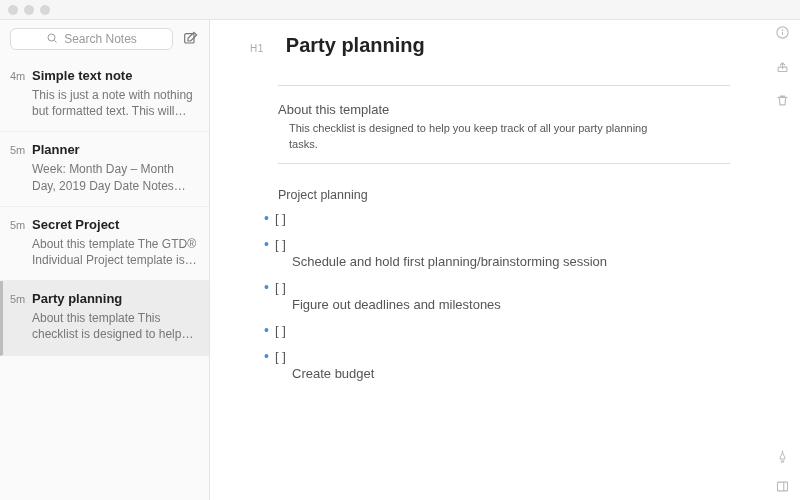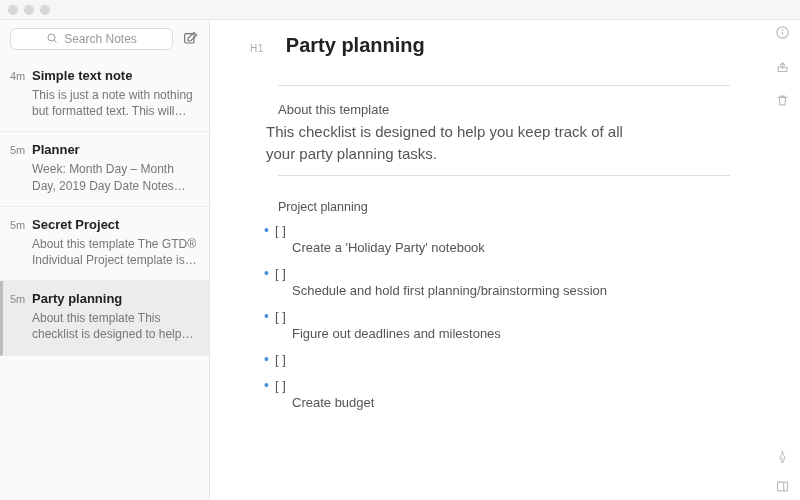--- a/index.html
+++ b/index.html
@@ -101,21 +101,21 @@
       position: relative;
       padding: 14px 70px 0 40px;
       overflow-y: auto;
     }
     .h1-row { display:flex; align-items:baseline; gap:22px; }
     .h1-tag { font-size:10px; color:#aaa; letter-spacing:0.5px; }
     .h1-title { font-size:20px; font-weight:600; color:#222; }
     .divider-top { margin-left:28px; border:0; border-top:1px solid #ddd; margin-top:28px; margin-bottom:16px;}
     .divider-mid { margin-left:28px; border:0; border-top:1px solid #ddd; margin-top:10px; margin-bottom:22px;}
     .section-label { font-size:13px; color:#555; margin-left:28px; margin-bottom:4px;}
-    .section-text { font-size:15px; color:#555; margin-left:16px; line-height:1.45; max-width:390px;}
+    .section-text { font-size:11px; color:#555; margin-left:39px; line-height:1.45; max-width:390px;}
     .task-header { font-size:12.5px; color:#555; margin-left:28px; line-height:1.45;}
     .task-item { margin-left:14px; margin-top:6px; margin-bottom:10px; }
     .task-bullet { color:#4a8ed6; font-size:14px; margin-right:6px; }
     .task-checkbox { font-size:13px; color:#555; }
     .task-label { font-size:13px; color:#555; margin-left:28px; margin-top:2px; display:block;}
     
     .toolstrip {
       position: absolute;
       top: 4px;
       right: 6px;
@@ -202,21 +202,21 @@
     <div class="h1-row">
       <span class="h1-tag">H1</span>
       <span class="h1-title">Party planning</span>
     </div>
     <hr class="divider-top">
     <div class="section-label">About this template</div>
     <div class="section-text">This checklist is designed to help you keep track of all your party planning tasks.</div>
     <hr class="divider-mid">
     <div class="task-header">Project planning</div>
     <div id="task-container">
-        <div class="task-item"><span class="task-bullet">•</span><span class="task-checkbox">[ ]</span><span class="task-label">Create a 'Holiday Party' notebook</span></div>
+        <div class="task-item"><span class="task-bullet">•</span><span class="task-checkbox">[ ]</span></div>
         <div class="task-item"><span class="task-bullet">•</span><span class="task-checkbox">[ ]</span><span class="task-label">Schedule and hold first planning/brainstorming session</span></div>
         <div class="task-item"><span class="task-bullet">•</span><span class="task-checkbox">[ ]</span><span class="task-label">Figure out deadlines and milestones</span></div>
         <div class="task-item"><span class="task-bullet">•</span><span class="task-checkbox">[ ]</span></div>
         <div class="task-item"><span class="task-bullet">•</span><span class="task-checkbox">[ ]</span><span class="task-label">Create budget</span></div>
       </div>
 
     <div class="toolstrip">
       <div class="tool-icon">
         <svg viewBox="0 0 24 24" fill="none" stroke-width="1.8">
             <circle cx="12" cy="12" r="9"></circle>

